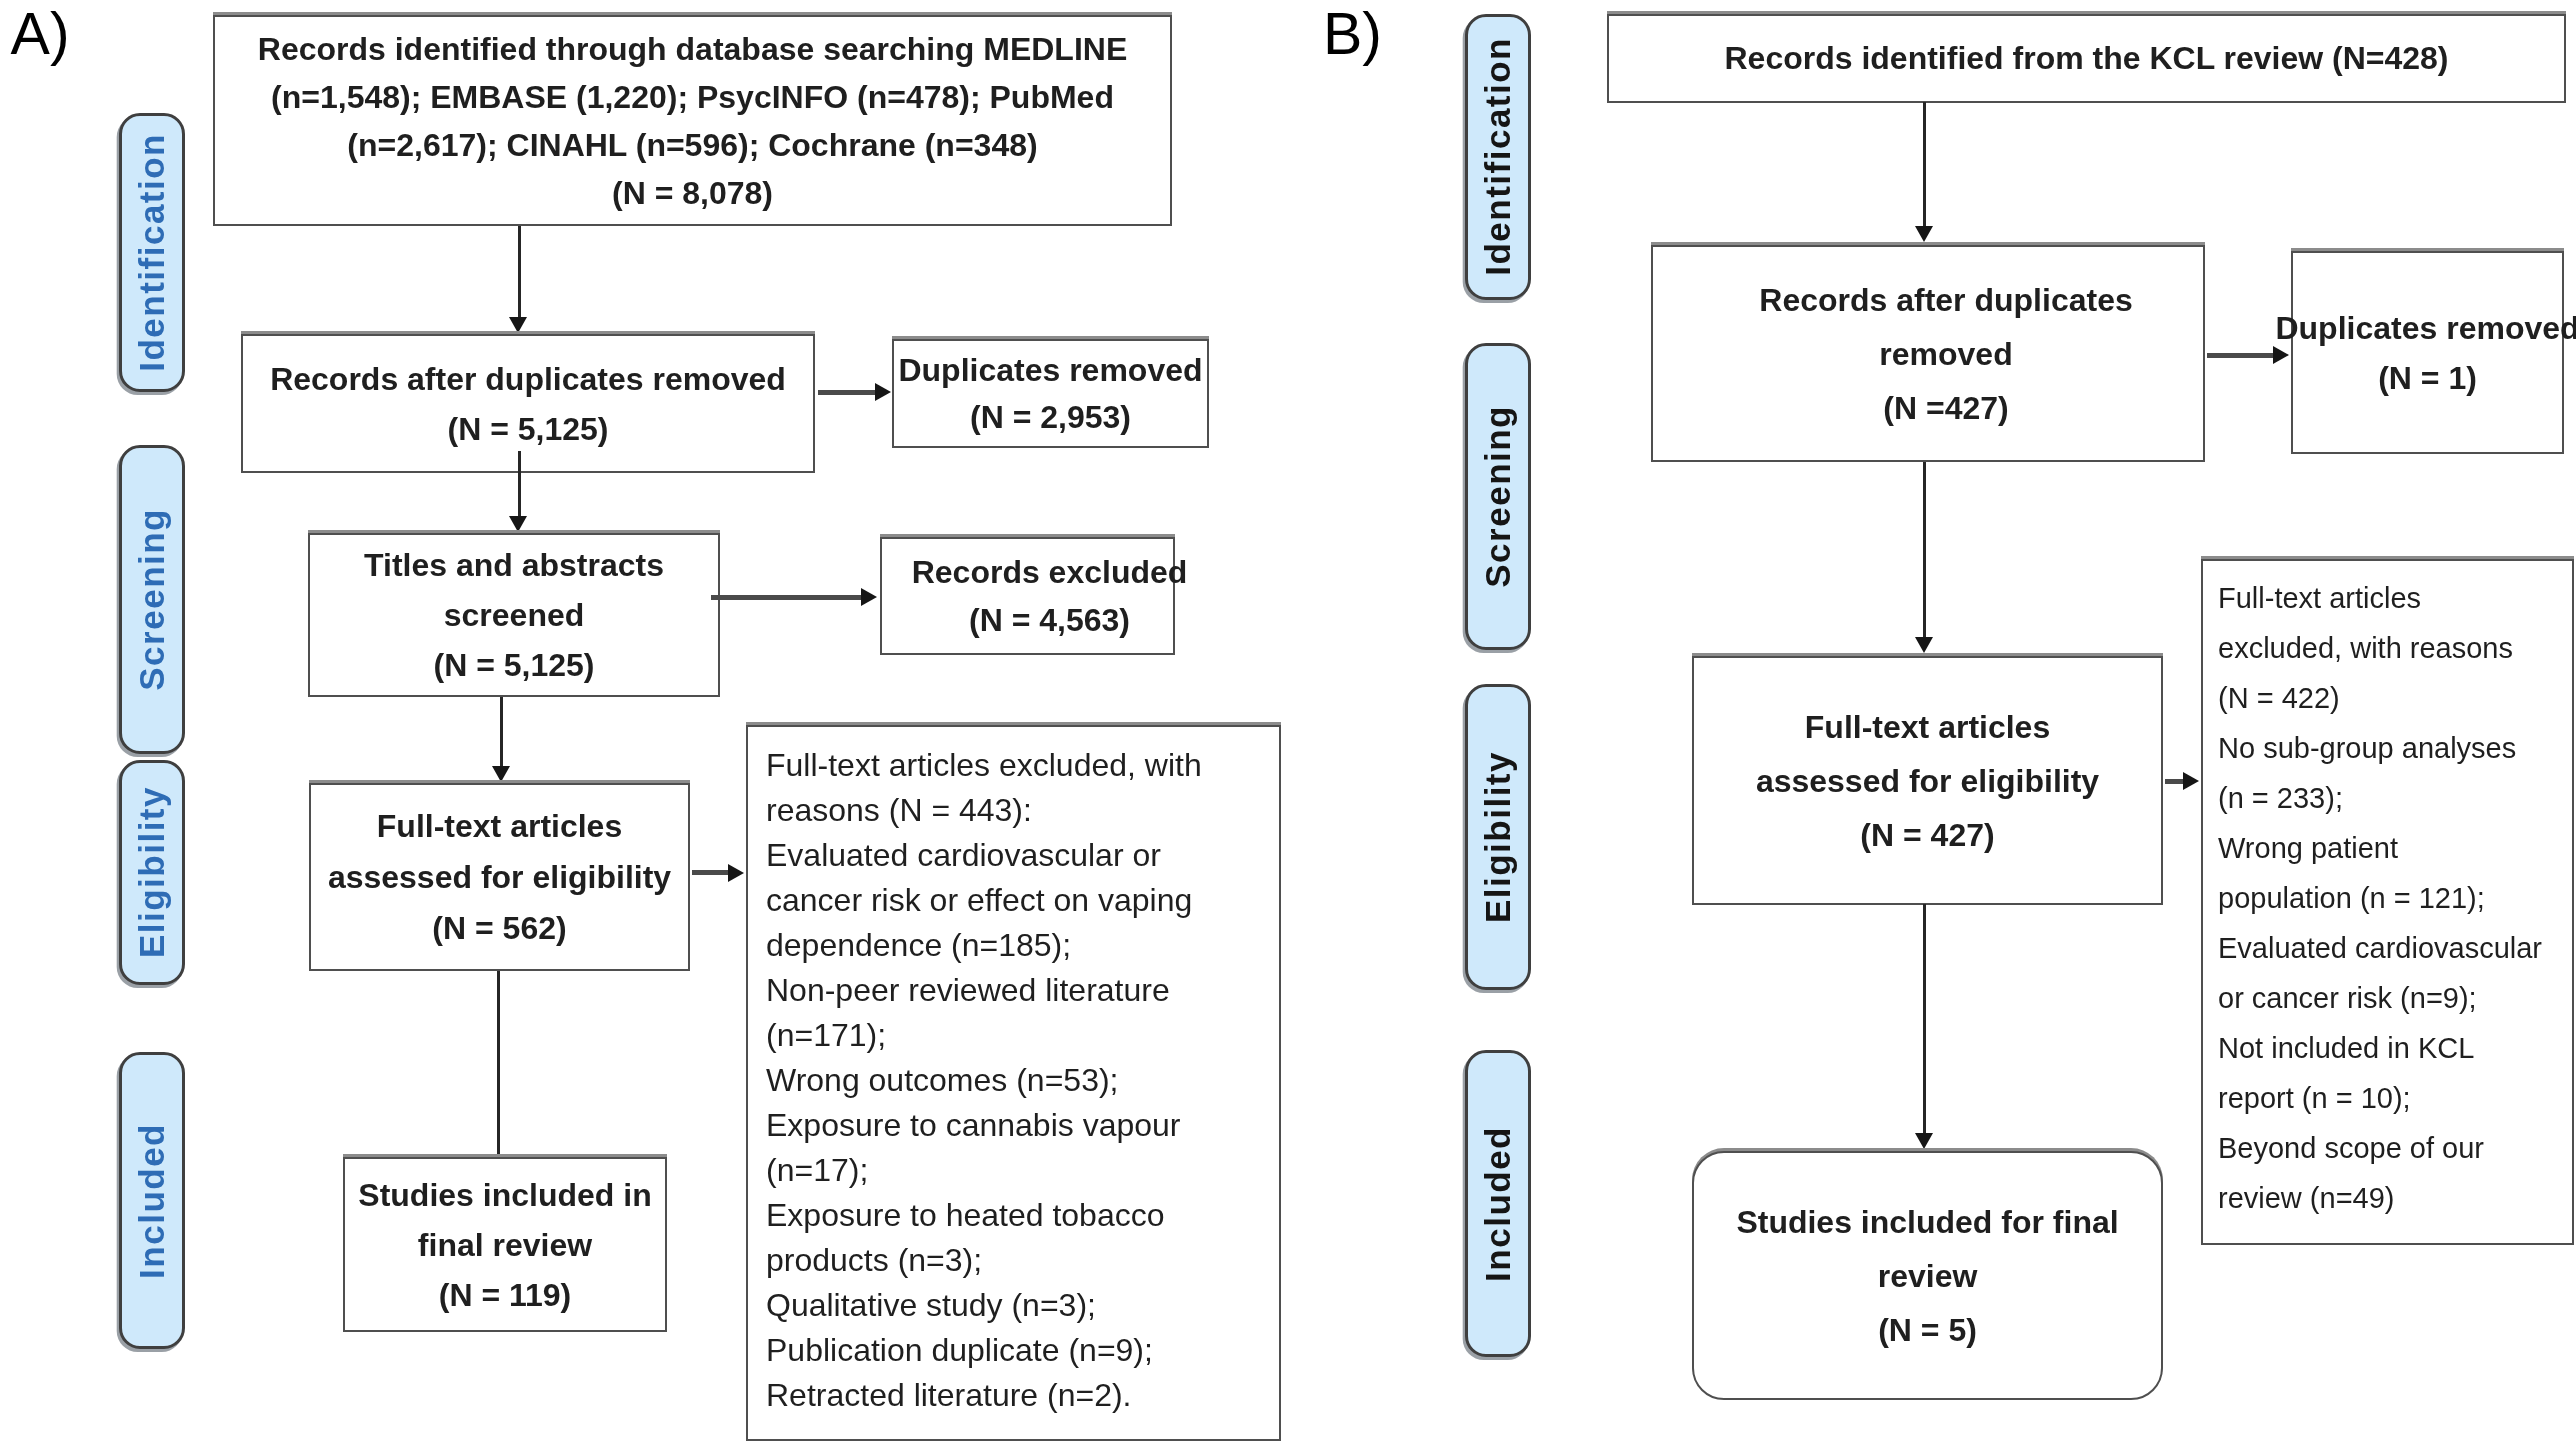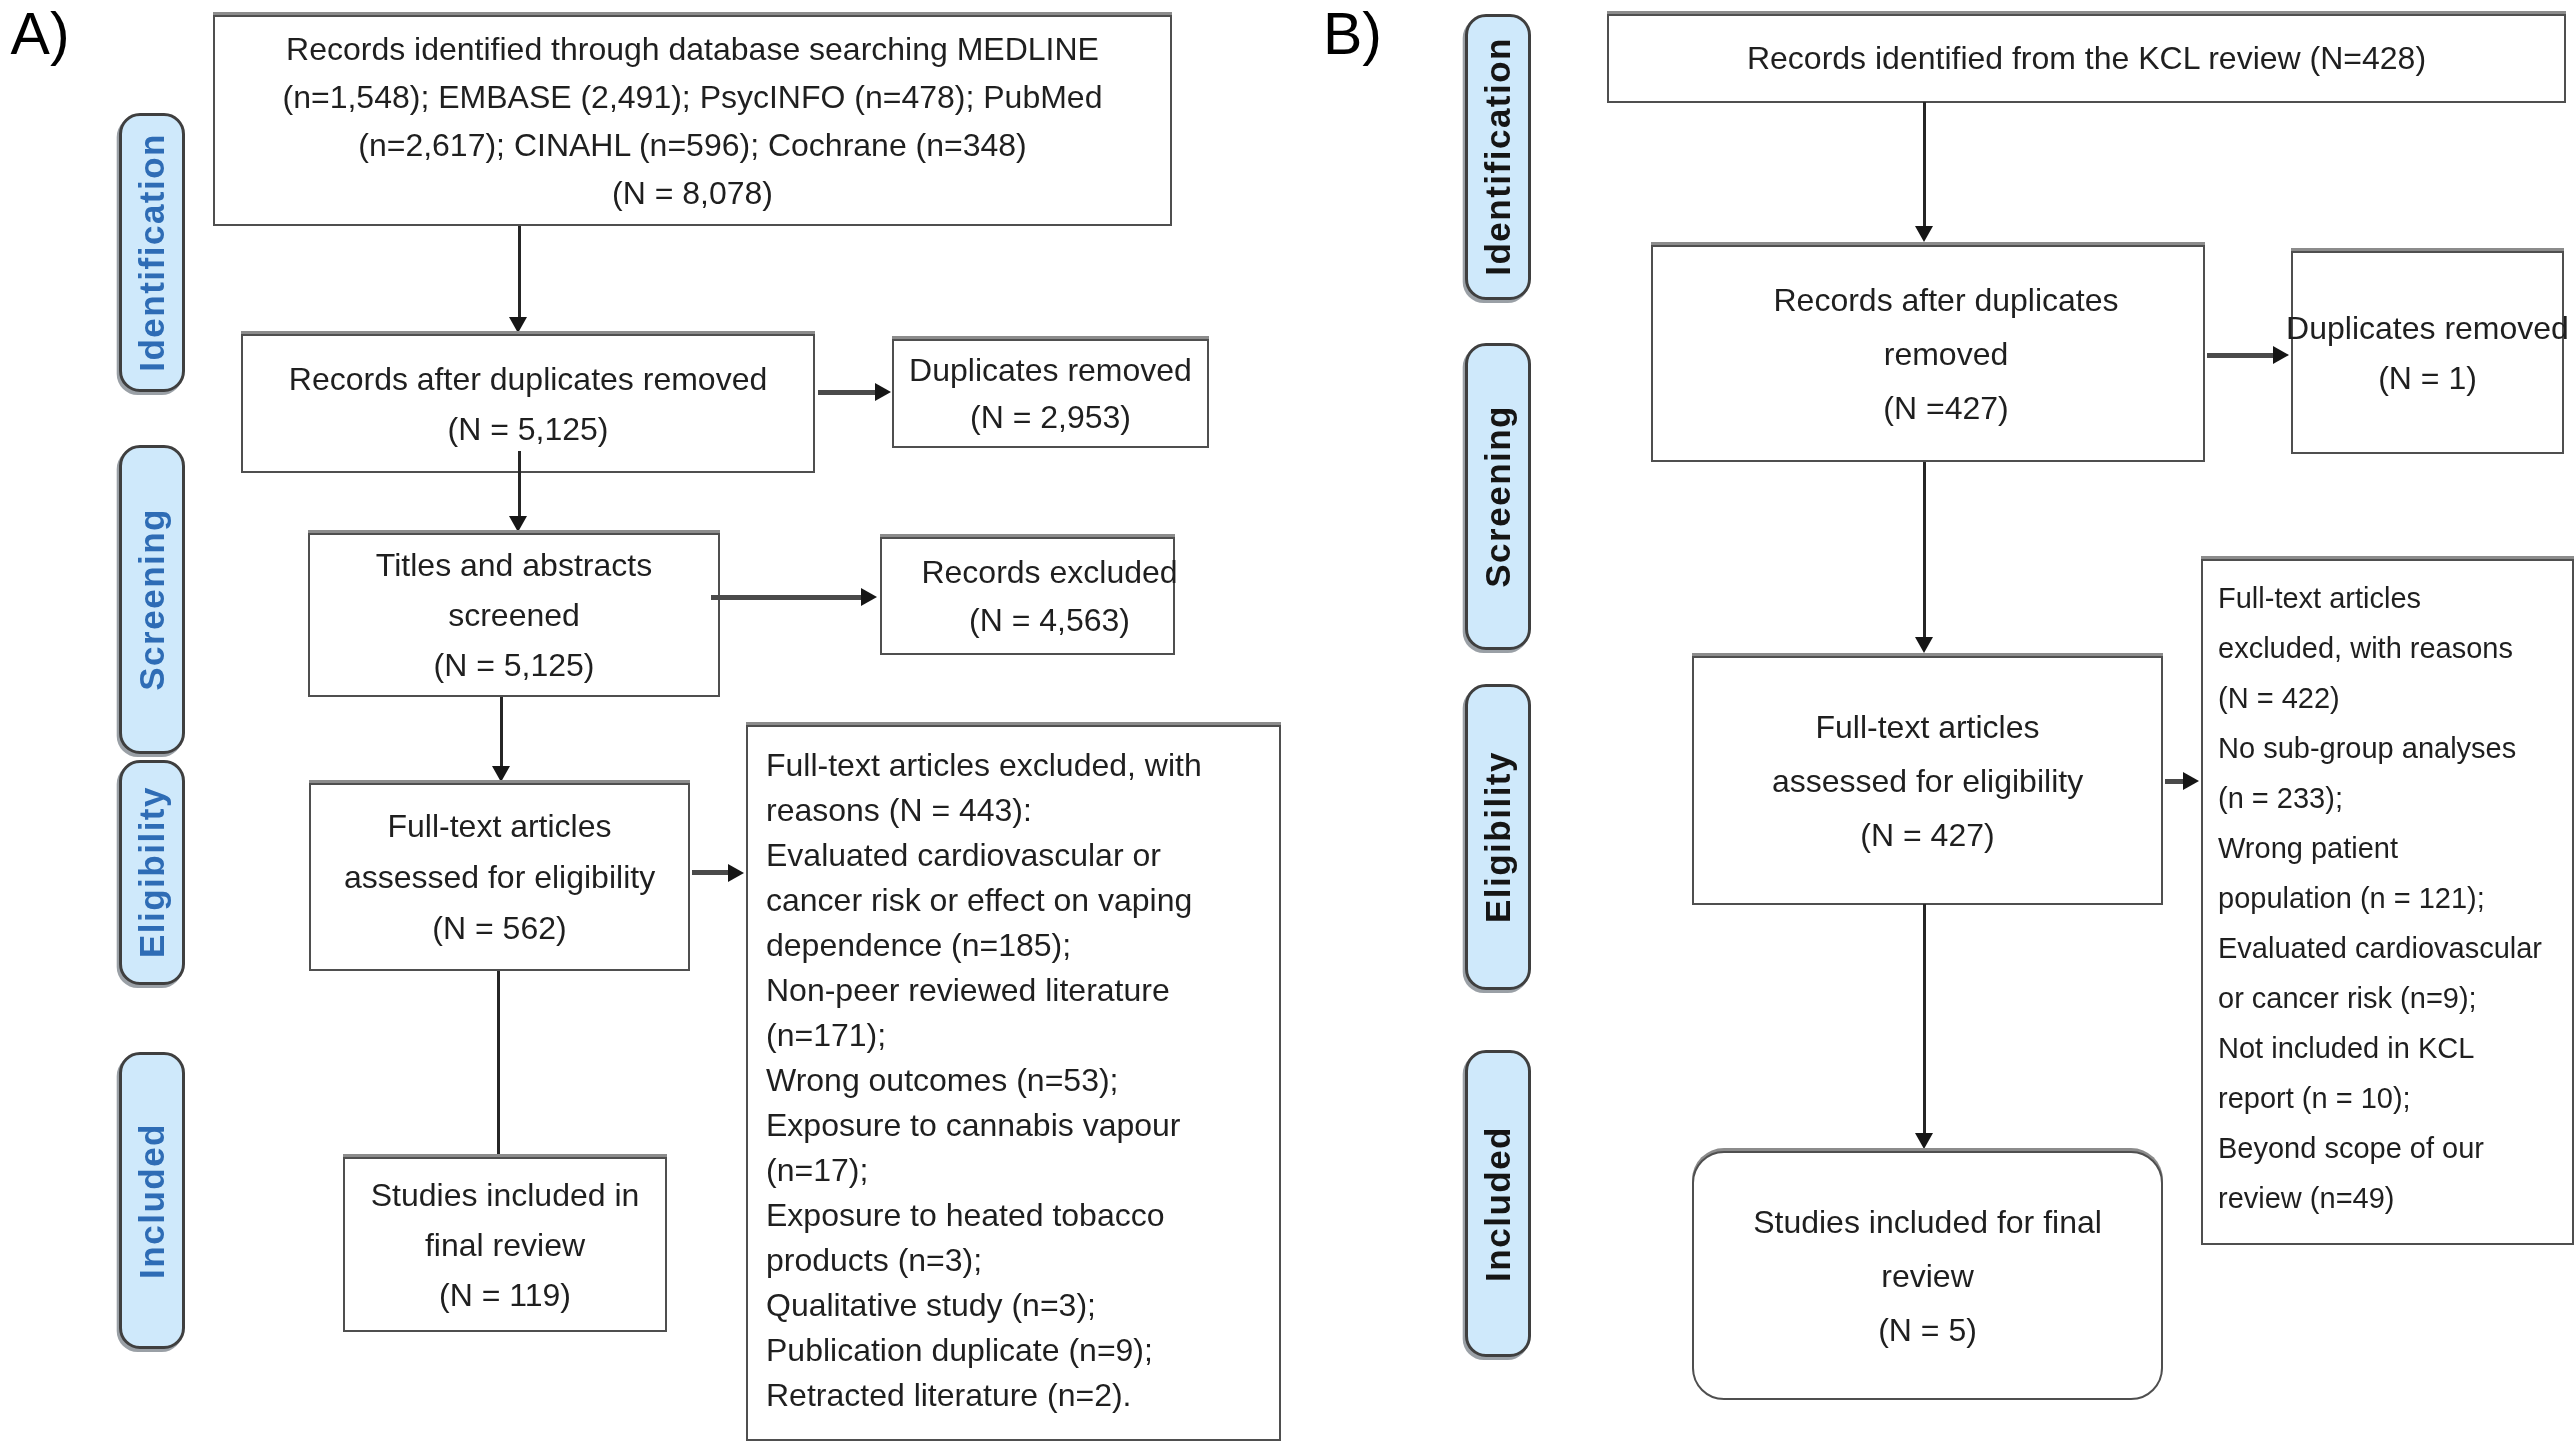--- a/index.html
+++ b/index.html
@@ -19,21 +19,21 @@
     writing-mode:vertical-rl;transform:rotate(180deg);
     font-weight:bold;font-size:35px;letter-spacing:1.5px;white-space:nowrap;
   }
   .pill-text.blue{color:#2e6cb5;}
   .pill-text.black{color:#151515;}
   .box{
     position:absolute;background:#ffffff;border:2.3px solid #4f4f4f;
     box-shadow:0 -3px 0 #8c8c8c;
     display:flex;flex-direction:column;box-sizing:border-box;
   }
-  .box-center{align-items:center;justify-content:center;}
+  .box-center{align-items:center;justify-content:center;font-weight:bold;}
   .box-left{align-items:flex-start;justify-content:flex-start;text-align:left;}
   .bl{display:block;white-space:nowrap;}
   .vline{position:absolute;width:3px;background:#262626;}
   .hline{position:absolute;height:4.5px;background:#4a4a4a;}
   .ah-down{
     position:absolute;width:0;height:0;
     border-left:9px solid transparent;border-right:9px solid transparent;
     border-top:16.6px solid #161616;
   }
   .ah-right{
@@ -57,21 +57,21 @@
 </div>
 <div class="pill" style="left:119px;top:760px;width:60px;height:219px;">
   <span class="pill-text blue">Eligibility</span>
 </div>
 <div class="pill" style="left:119px;top:1052px;width:60px;height:291px;">
   <span class="pill-text blue">Included</span>
 </div>
 
 <div class="box box-center fs42" style="left:213px;top:15px;width:959px;height:211px;line-height:48px;">
   <span class="bl">Records identified through database searching MEDLINE</span>
-  <span class="bl">(n=1,548); EMBASE (2,491); PsycINFO (n=478); PubMed</span>
+  <span class="bl">(n=1,548); EMBASE (1,220); PsycINFO (n=478); PubMed</span>
   <span class="bl">(n=2,617); CINAHL (n=596); Cochrane (n=348)</span>
   <span class="bl">(N = 8,078)</span>
 </div>
 
 <div class="vline" style="left:518px;top:226px;height:95px;"></div>
 <div class="ah-down" style="left:509px;top:317px;"></div>
 
 <div class="box box-center fs42" style="left:241px;top:334px;width:574px;height:139px;line-height:50px;">
   <span class="bl">Records after duplicates removed</span>
   <span class="bl">(N = 5,125)</span>

